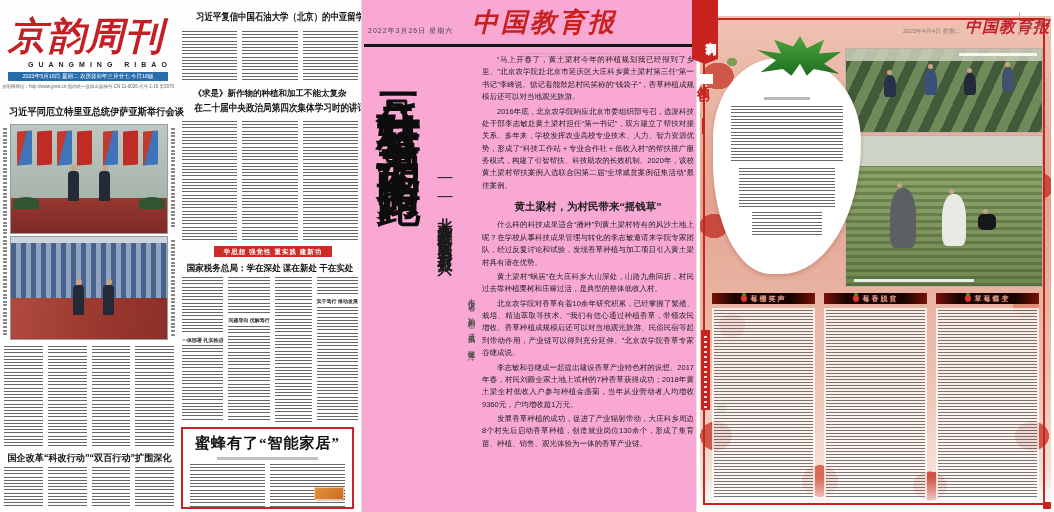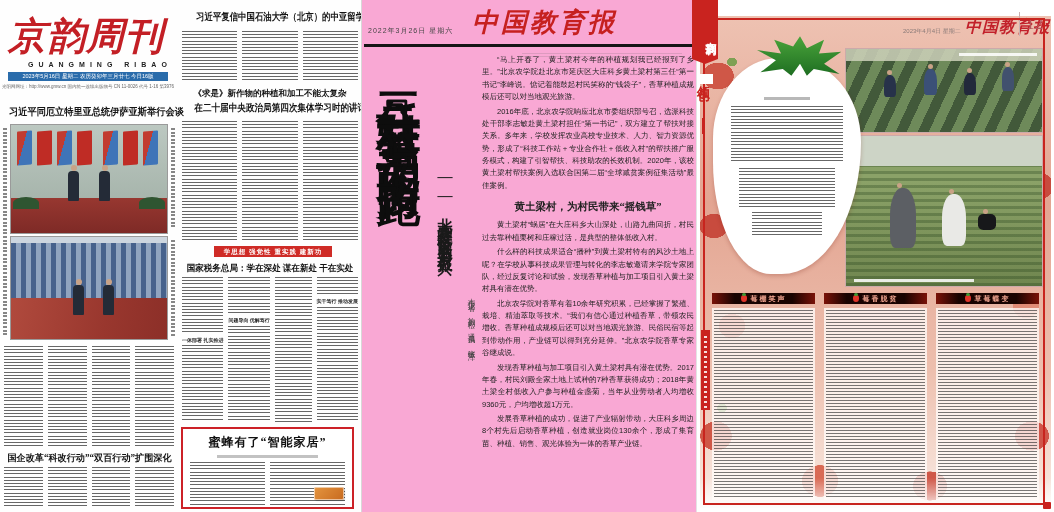--- a/index.html
+++ b/index.html
@@ -52,21 +52,21 @@
   .plant { position:absolute; width:26px; height:12px; background:#2f5531; border-radius:50% 50% 0 0; bottom:24px; }
   .photo2 { left:10px; top:236px; width:158px; height:104px; background:#90a4bf; }
   .p2-guards { position:absolute; left:0; top:0; width:100%; height:60%;
                background:repeating-linear-gradient(90deg,#47628c 0 5px,#90a4bf 5px 10px);
                border-top:6px solid #cdd6df; }
   .p2-carpet { position:absolute; left:0; bottom:0; width:100%; height:40%;
                background:linear-gradient(100deg,#b04a3d 0%,#99372e 60%,#8c2f28 100%); }
 
   .bee-box { left:181px; top:427px; width:173px; height:82px; border:2px solid #cc2127;
              background:#fff; padding:5px 7px 4px; }
-  .bee-hl { font-size:12px; font-weight:bold; text-align:center; letter-spacing:1px; }
+  .bee-hl { font-size:15px; font-weight:bold; text-align:center; letter-spacing:1px; }
   .bee-byline { width:65%; height:3px; background:#9a9a9a; opacity:.6; margin:4px auto 4px; }
   .bee-stamp { position:absolute; right:8px; bottom:7px; width:30px; height:13px; border-radius:2px;
                background:linear-gradient(135deg,#e5953f,#c76a1f);
                box-shadow:inset 0 0 0 1px rgba(255,255,255,.55), 1px 1px 1px rgba(0,0,0,.2); }
 
   
   .paper-mid { left:361px; top:0; width:336px; height:512px; background:#f9a8d4;
                border-left:1px solid #d8d8d8; border-right:1px solid #e4e4e4; }
   .ce-date { left:6px; top:26px; font-size:7px; letter-spacing:1px; color:#444; }
   .ce-logo { left:110px; top:5px; font-size:26px; font-weight:bold; font-style:italic;
@@ -264,24 +264,24 @@
     <div class="abs ce-cont ft-lt"></div>
 
     <div class="abs vtext serif ce-bighl">三任驻村『第一书记』的接力跑</div>
     <div class="abs vtext serif ce-sub">——北京农学院科技富农助力乡村振兴</div>
     <div class="abs vtext ce-byline">本报记者 施剑松　通讯员 张敏泽</div>
 
     <div class="abs ce-body">
       <p>“马上开春了，黄土梁村今年的种植规划我已经报到了乡里。”北京农学院赴北京市延庆区大庄科乡黄土梁村第三任“第一书记”李峰说。惦记着能鼓起村民笑称的“钱袋子”，香草种植成规模后还可以对当地观光旅游。</p>
       <p>2016年底，北京农学院响应北京市委组织部号召，选派科技处干部李志敏赴黄土梁村担任“第一书记”，双方建立了帮扶对接关系。多年来，学校发挥农业高校专业技术、人力、智力资源优势，形成了“科技工作站＋专业合作社＋低收入村”的帮扶推广服务模式，构建了引智帮扶、科技助农的长效机制。2020年，该校黄土梁村帮扶案例入选联合国第二届“全球减贫案例征集活动”最佳案例。</p>
       <div class="ce-h">黄土梁村，为村民带来“摇钱草”</div>
+      <p>什么样的科技成果适合“播种”到黄土梁村特有的风沙土地上呢？在学校从事科技成果管理与转化的李志敏邀请来学院专家团队，经过反复讨论和试验，发现香草种植与加工项目引入黄土梁村具有潜在优势。</p>
       <p>黄土梁村“蜗居”在大庄科乡大山深处，山路九曲回折，村民过去靠种植栗树和庄稼过活，是典型的整体低收入村。</p>
-      <p>什么样的科技成果适合“播种”到黄土梁村特有的风沙土地上呢？在学校从事科技成果管理与转化的李志敏邀请来学院专家团队，经过反复讨论和试验，发现香草种植与加工项目引入黄土梁村具有潜在优势。</p>
       <p>北京农学院对香草有着10余年研究积累，已经掌握了繁殖、栽培、精油萃取等技术。“我们有信心通过种植香草，带领农民增收。香草种植成规模后还可以对当地观光旅游、民俗民宿等起到带动作用，产业链可以得到充分延伸。”北京农学院香草专家谷继成说。</p>
-      <p>发现香草种植与加工项目引入黄土梁村具有潜在优势。2017年春，村民刘殿全家土地上试种的7种香草获得成功；2018年黄土梁全村低收入户参与种植金盏菊，当年从业劳动者人均增收9360元，户均增收超1万元。</p>
+      <p>李志敏和谷继成一起提出建设香草产业特色村的设想。2017年春，村民刘殿全家土地上试种的7种香草获得成功；2018年黄土梁全村低收入户参与种植金盏菊，当年从业劳动者人均增收9360元，户均增收超1万元。</p>
       <p>发展香草种植的成功，促进了产业辐射带动，大庄科乡周边8个村先后启动香草种植，创造就业岗位130余个，形成了集育苗、种植、销售、观光体验为一体的香草产业链。</p>
 
     </div>
   </div>
 
   <div class="abs paper-right">
     <div class="abs bj-photo-bg"></div>
     <div class="abs bj-fade"></div>
 
     <div class="abs bj-date nowrap">2023年4月4日 星期二</div>

